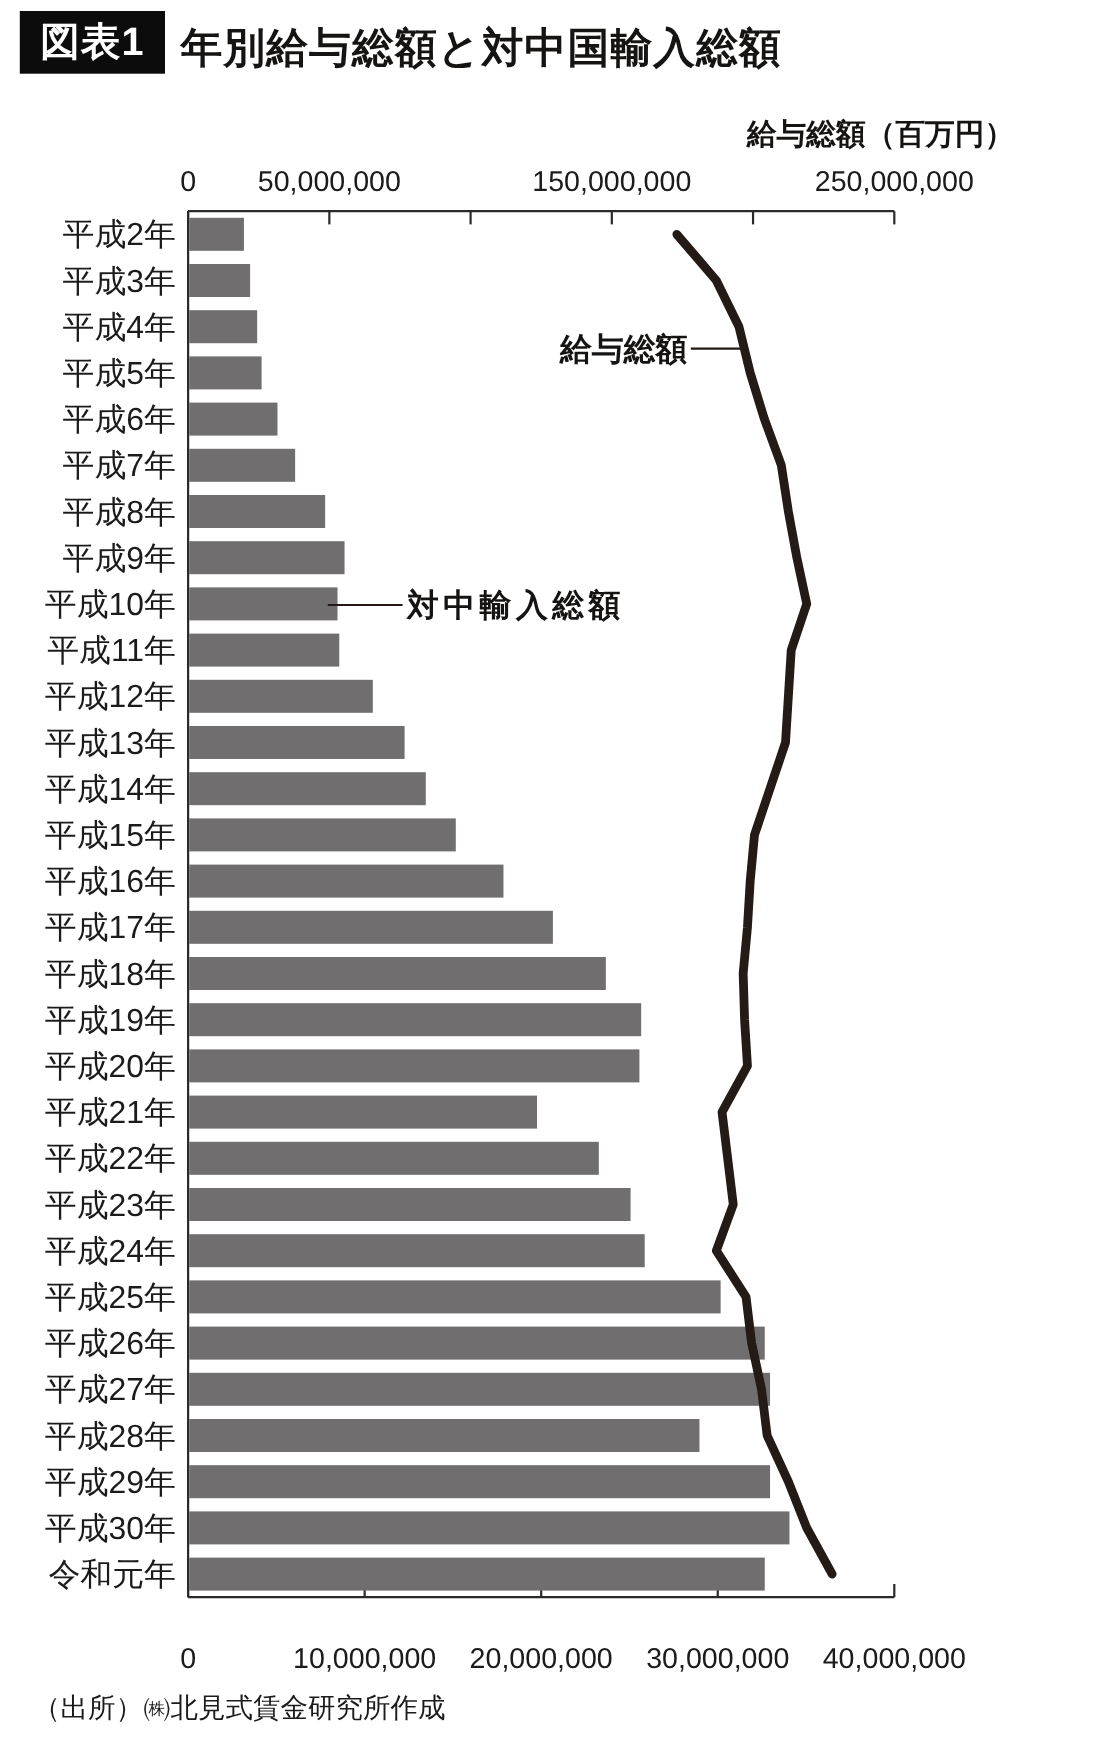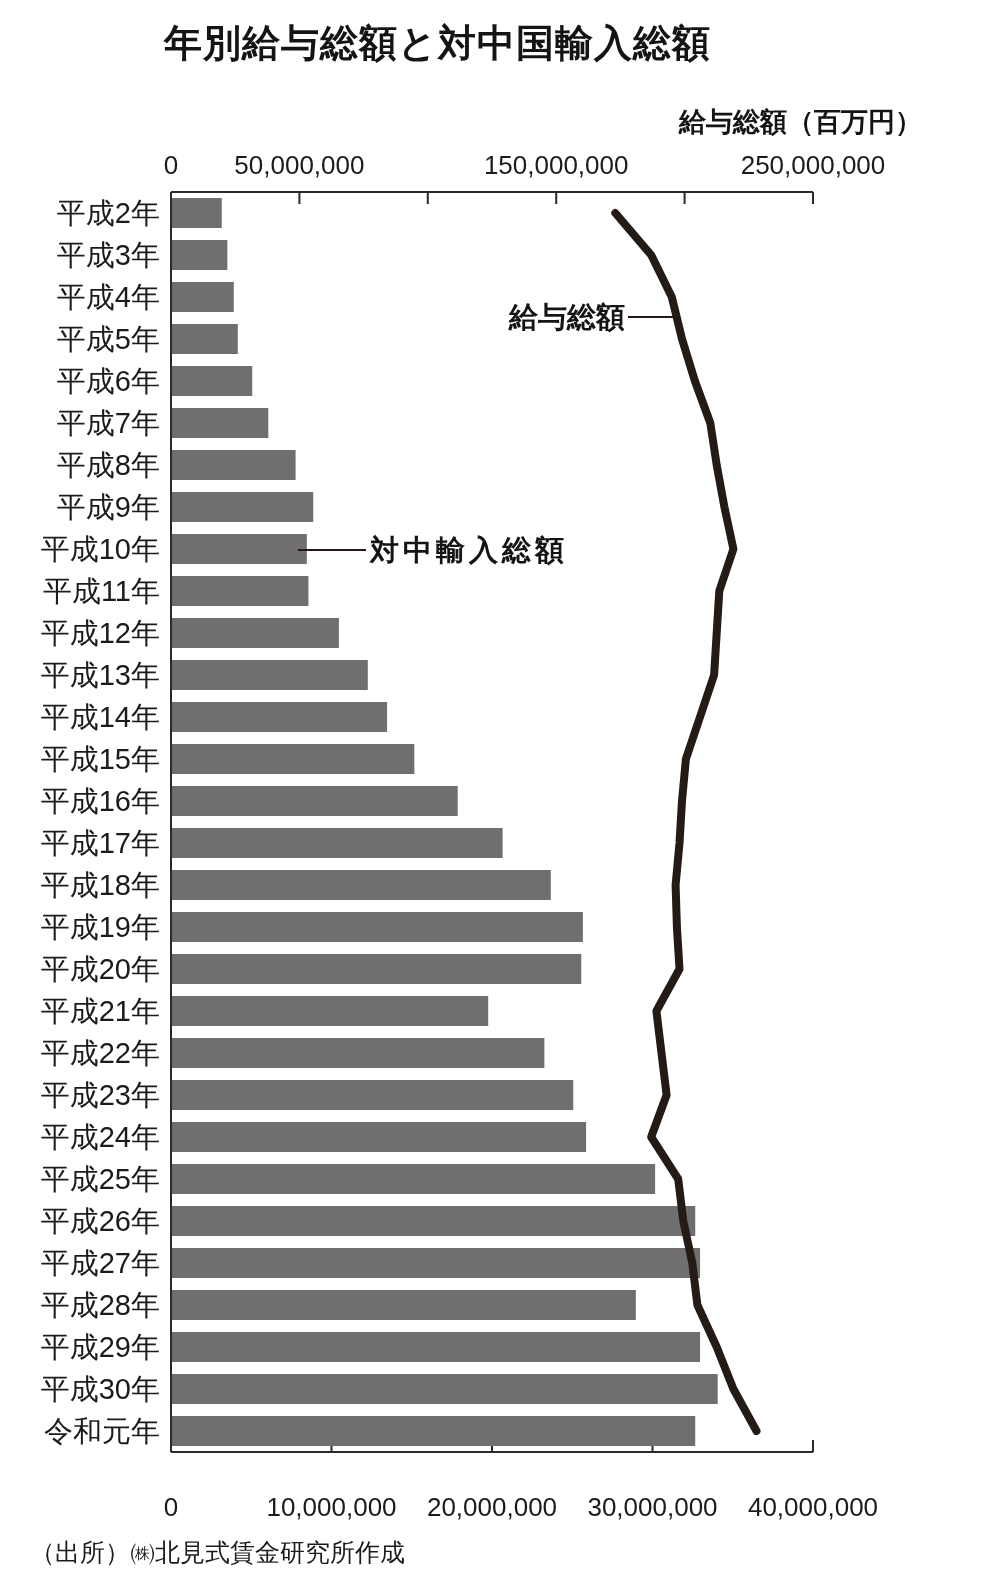--- a/index.html
+++ b/index.html
@@ -26,20 +26,21 @@
   .source{
     position:absolute;left:30px;top:1536px;font-size:25px;color:#1c1a1a;
     white-space:nowrap;
     text-align:center;
   }
 </style>
 </head>
 <body>
 
 <div class="header">
+  <div class="badge">図表1</div>
   <div class="title">年別給与総額と対中国輸入総額</div>
 </div>
 
 <svg id="chart" width="1000" height="1580" viewBox="0 0 1000 1580" xmlns="http://www.w3.org/2000/svg">
   <text class="axis-title" x="922" y="131" text-anchor="end">給与総額（百万円）</text>
 
   <g id="axis-frame">
       <line x1="171" y1="192" x2="813" y2="192" stroke="#2b2929" stroke-width="2"></line>
       <line x1="171" y1="192" x2="171" y2="1452" stroke="#2b2929" stroke-width="2"></line>
       <line x1="171" y1="1452" x2="813" y2="1452" stroke="#2b2929" stroke-width="2"></line>

